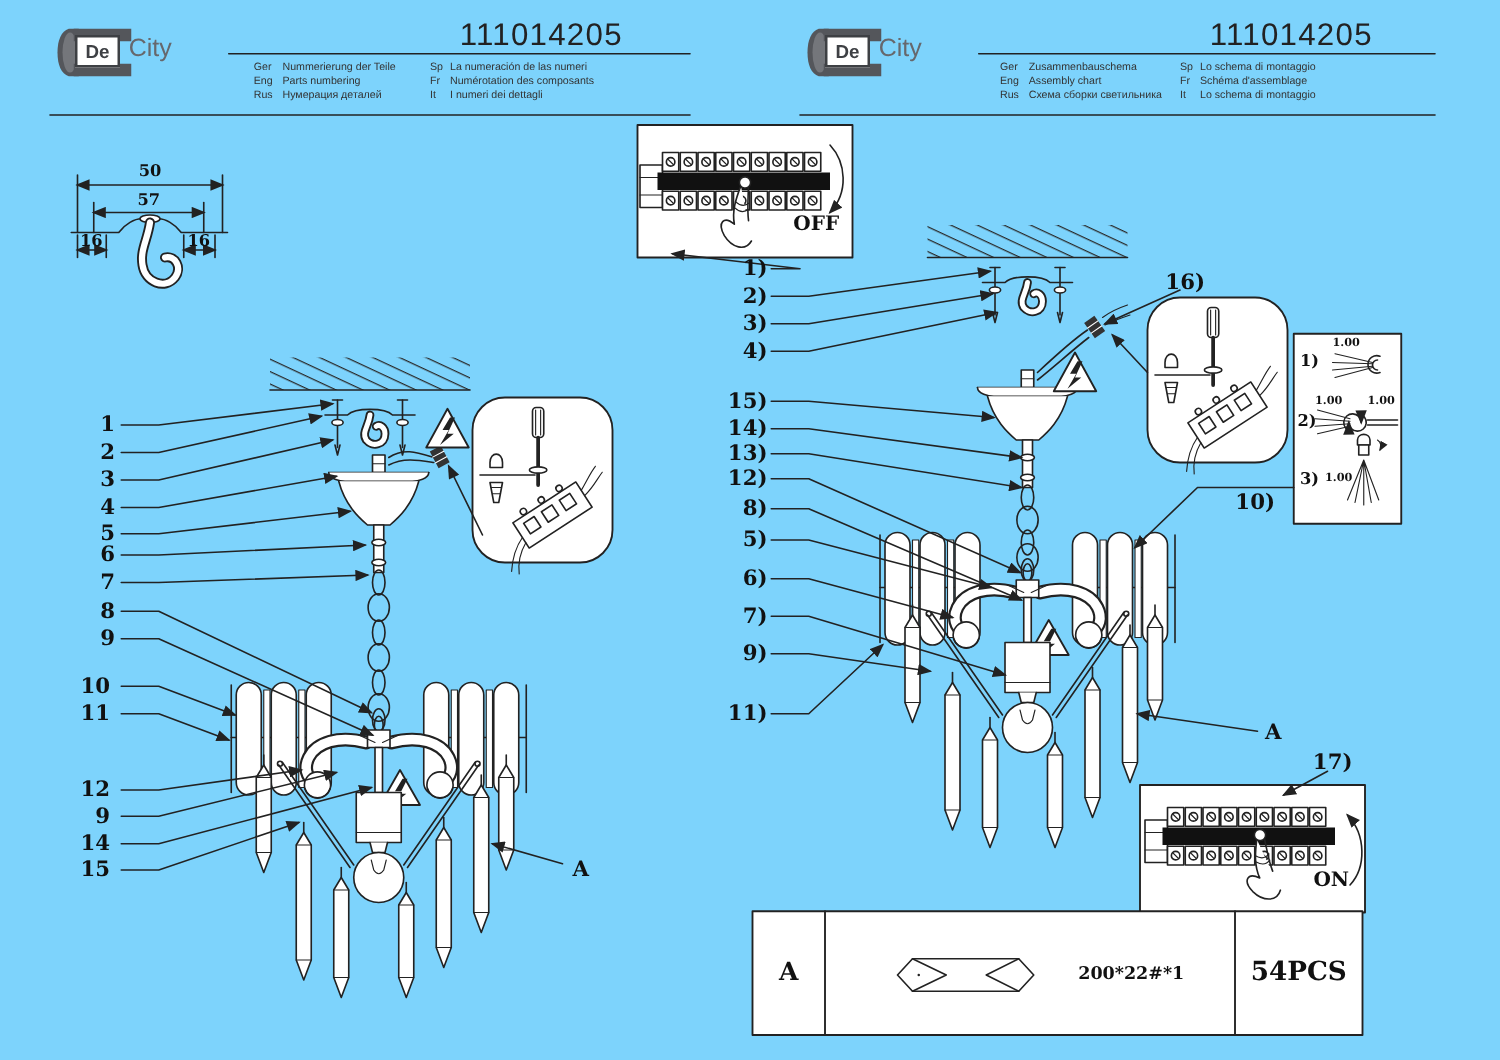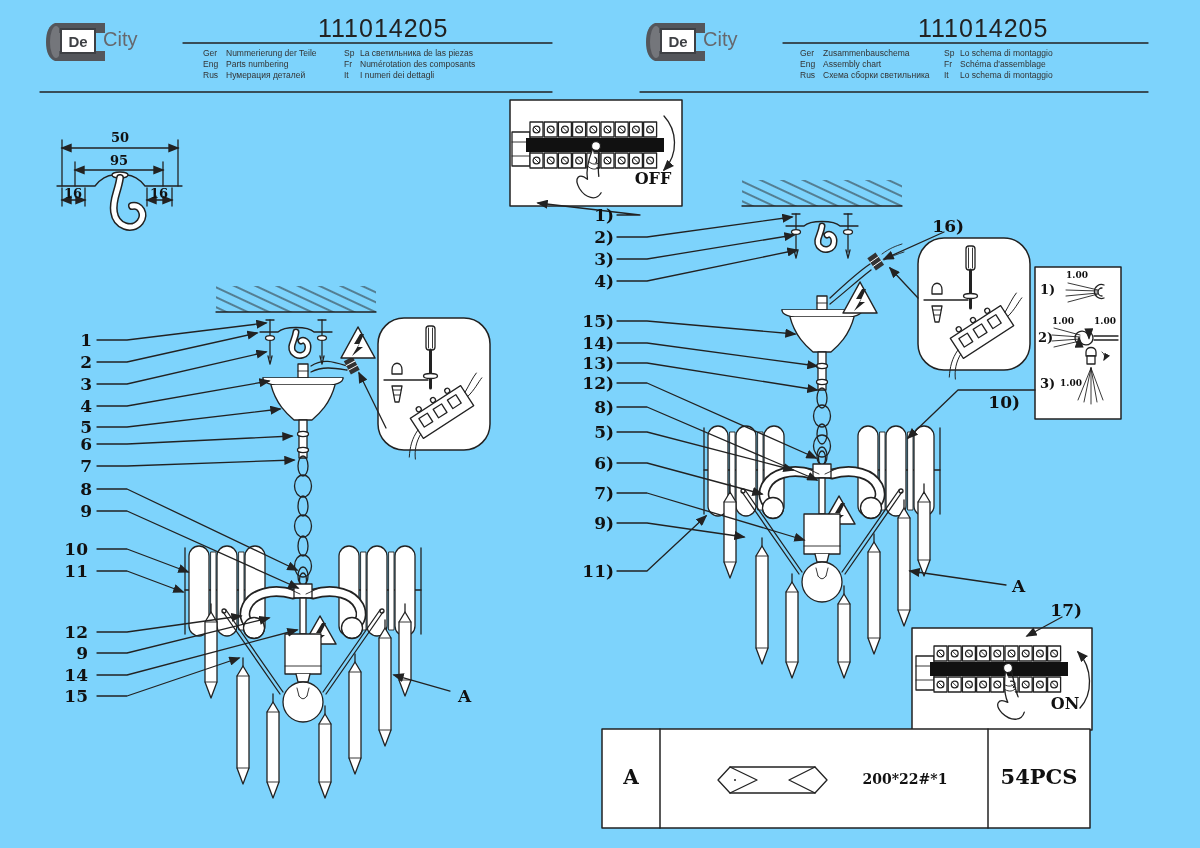--- a/index.html
+++ b/index.html
@@ -6,21 +6,21 @@
   .canvas{position:relative;width:1200px;height:848px;background:#7dd3fc;overflow:hidden;
           font-family:"Liberation Sans",sans-serif;color:#222;}
   .abs{position:absolute;}
   svg{display:block;}
   .ink{stroke:#222;fill:none;stroke-width:1.3px;stroke-linecap:round;stroke-linejoin:round;}
   .thin{stroke-width:0.9px;}
   .lbl{position:absolute;font:bold 17px "DejaVu Serif",serif;color:#111;text-align:right;width:30px;}
   .slbl{position:absolute;font:bold 17px "DejaVu Serif",serif;color:#111;text-align:right;width:36px;}
   .dim{position:absolute;font:bold 13px "DejaVu Serif",serif;color:#111;text-align:center;width:24px;}
   .model{position:absolute;font:25px "Liberation Sans",sans-serif;letter-spacing:1px;color:#222;
-         width:230px;text-align:left;}
+         width:230px;text-align:center;}
   .langcol{position:absolute;font-size:8.5px;line-height:11px;color:#333;}
   .lrow{display:flex;}
   .lc{font-weight:normal;width:23px;flex:none;}
   .lt{white-space:nowrap;}
   .offon{position:absolute;font:bold 16px "DejaVu Serif",serif;color:#111;text-align:center;}
   .wnum{position:absolute;font:bold 13px "DejaVu Serif",serif;color:#111;}
   .wlen{position:absolute;font:bold 9px "DejaVu Serif",serif;color:#111;}
   .aref{position:absolute;font:bold 17px "DejaVu Serif",serif;color:#111;}
   .tref{position:absolute;font:bold 20px "DejaVu Serif",serif;color:#111;text-align:center;}
   .tspec{position:absolute;font:bold 14px "DejaVu Serif",serif;color:#111;text-align:center;}
@@ -422,21 +422,21 @@
         <span class="lt">Parts numbering</span>
       </div>
   <div class="lrow">
         <span class="lc">Rus</span>
         <span class="lt">Нумерация деталей</span>
       </div>
 </div>
 <div class="langcol" style="left:344px;top:48px">
   <div class="lrow">
         <span class="lc" style="width:16px">Sp</span>
-        <span class="lt">La светильника de las piezas</span>
+        <span class="lt">La numeración de las numeri</span>
       </div>
   <div class="lrow">
         <span class="lc" style="width:16px">Fr</span>
         <span class="lt">Numérotation des composants</span>
       </div>
   <div class="lrow">
         <span class="lc" style="width:16px">It</span>
         <span class="lt">I numeri dei dettagli</span>
       </div>
 </div>
@@ -475,21 +475,21 @@
         <span class="lc" style="width:16px">Fr</span>
         <span class="lt">Schéma d'assemblage</span>
       </div>
   <div class="lrow">
         <span class="lc" style="width:16px">It</span>
         <span class="lt">Lo schema di montaggio</span>
       </div>
 </div>
 
 <span class="dim" style="left:108px;top:130px">50</span>
-<span class="dim" style="left:107px;top:153px">95</span>
+<span class="dim" style="left:107px;top:153px">57</span>
 <span class="dim" style="left:61px;top:186px">16</span>
 <span class="dim" style="left:147px;top:186px">16</span>
 
 <span class="lbl" style="left:62px;top:330px">1</span>
 <span class="lbl" style="left:62px;top:352px">2</span>
 <span class="lbl" style="left:62px;top:374px">3</span>
 <span class="lbl" style="left:62px;top:396px">4</span>
 <span class="lbl" style="left:62px;top:417px">5</span>
 <span class="lbl" style="left:62px;top:434px">6</span>
 <span class="lbl" style="left:62px;top:456px">7</span>

